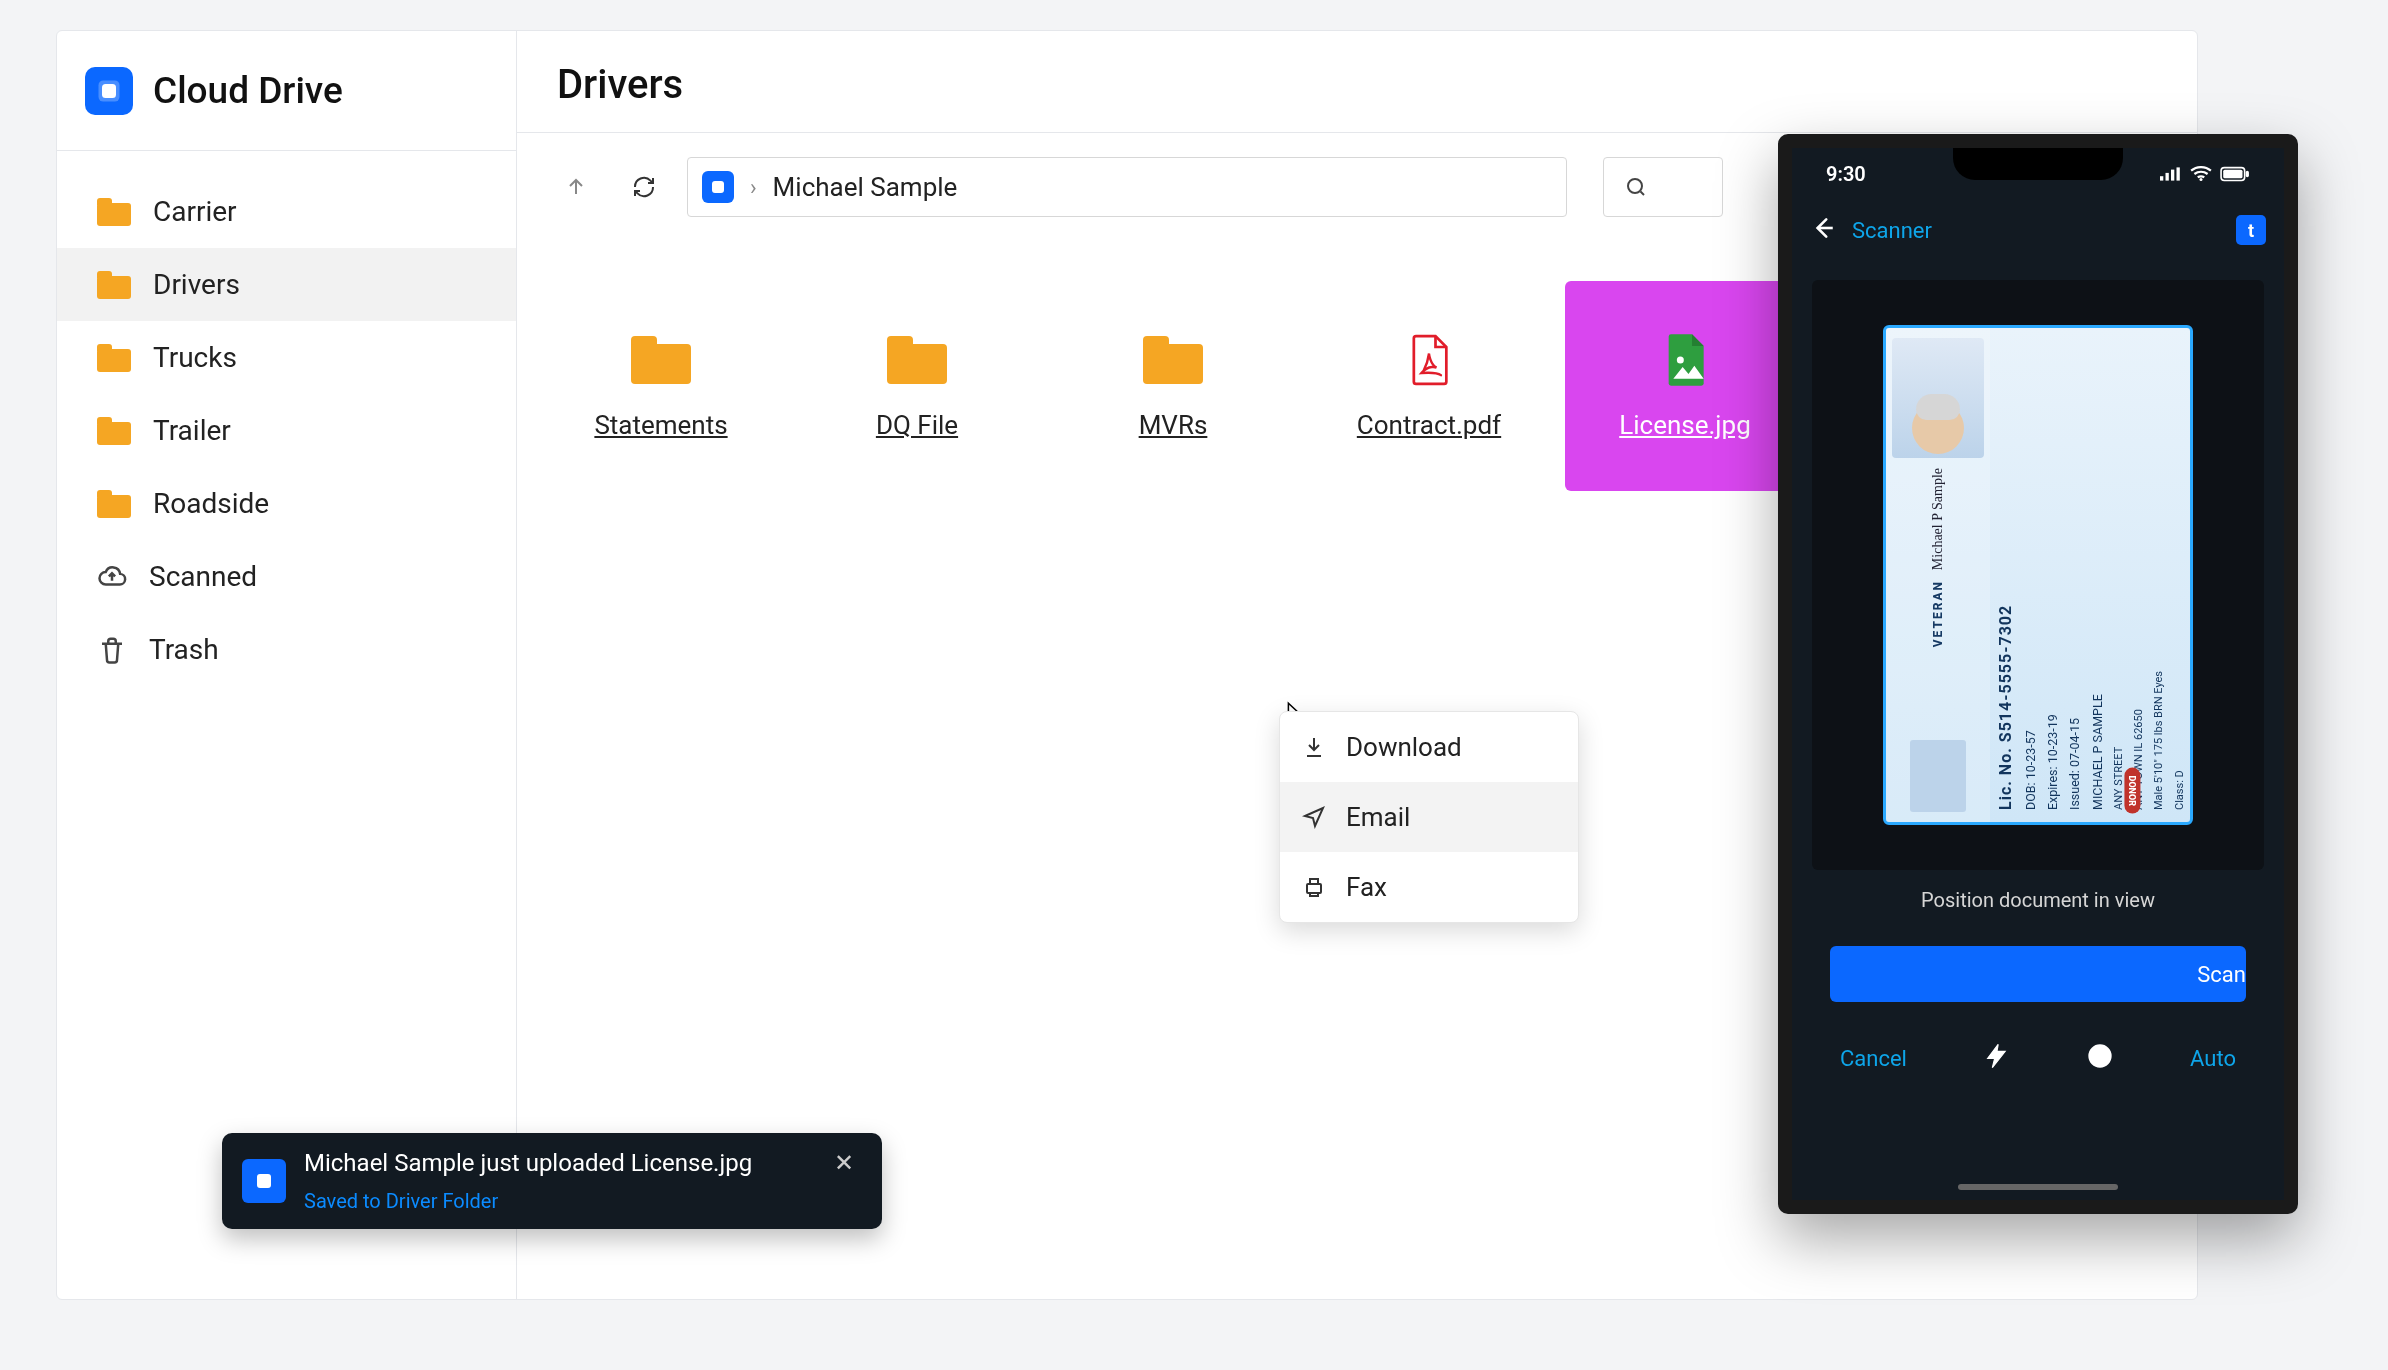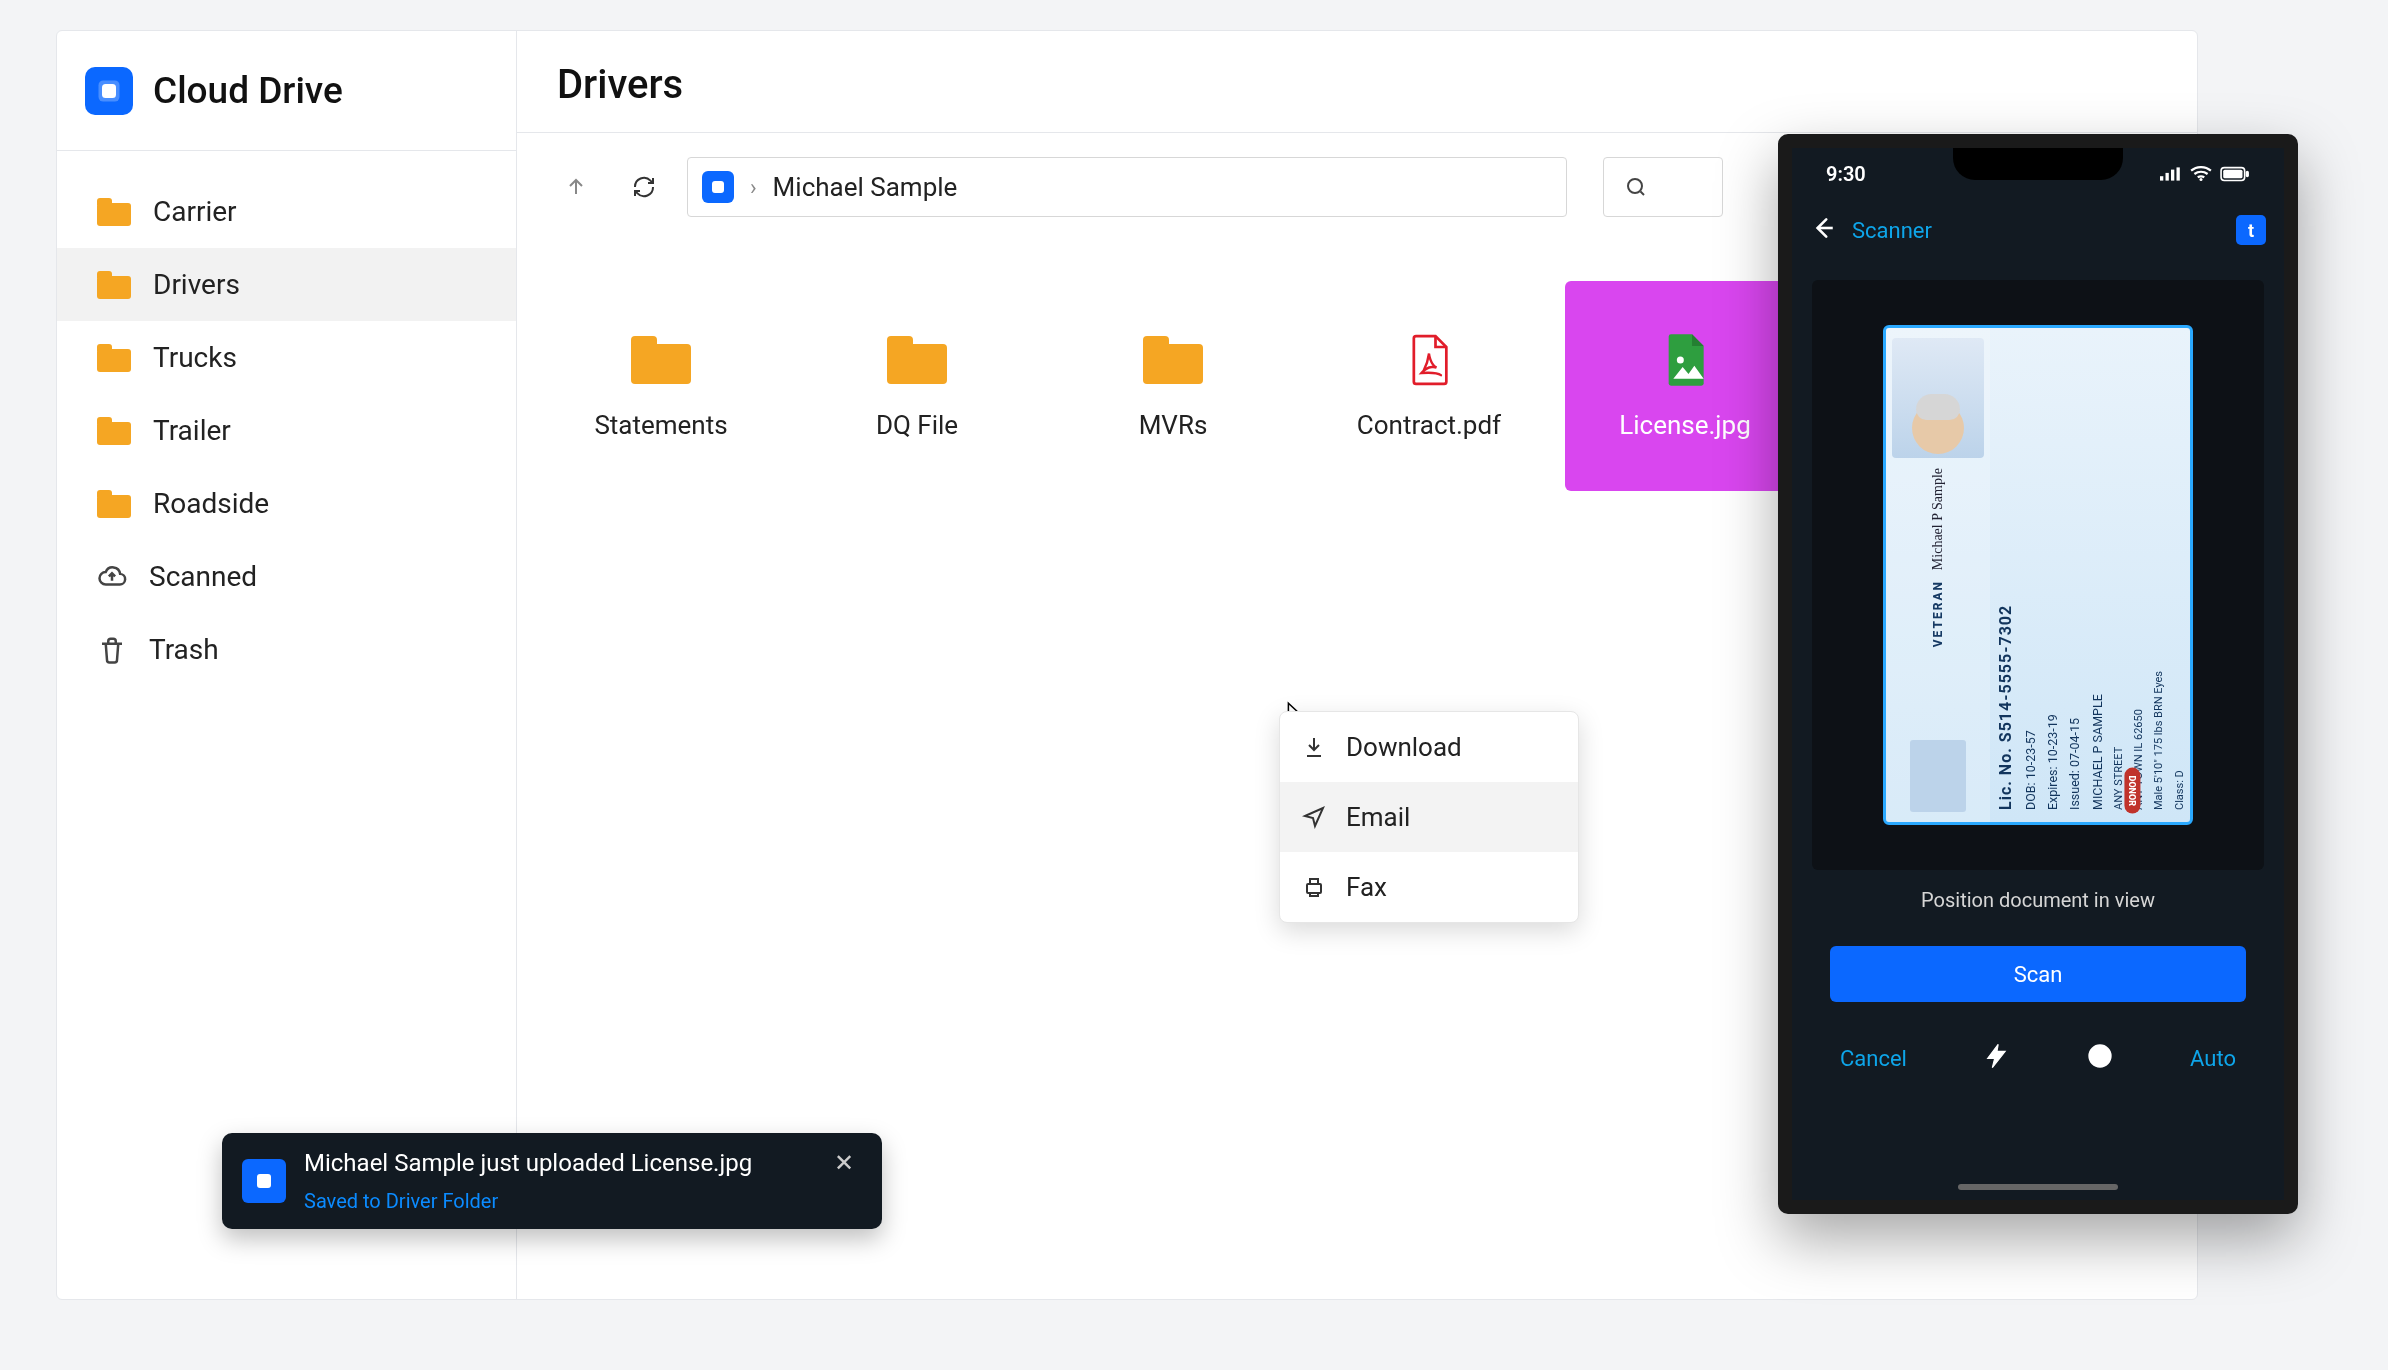--- a/index.html
+++ b/index.html
@@ -34,21 +34,21 @@
   .bc-icon { width:32px; height:32px; border-radius:6px; background:#0b68ff; display:flex; align-items:center; justify-content:center; }
   .bc-icon svg { width:18px; height:18px; fill:#fff; }
   .bc-sep { color:#888; font-size:22px; }
   .bc-label { font-size:26px; color:#222; }
   .search-box { margin-left:18px; width:120px; height:60px; border:1px solid #d7d7d7; border-radius:4px; display:flex; align-items:center; justify-content:flex-start; padding-left:20px; }
   .search-box svg { width:24px; height:24px; stroke:#444; fill:none; stroke-width:2; }
 
   .files-grid { padding:40px 24px; display:flex; flex-wrap:wrap; gap:20px 16px; align-content:flex-start; position:relative; }
   .file-item { width:240px; height:210px; display:flex; flex-direction:column; align-items:center; justify-content:center; gap:22px; border-radius:6px; cursor:pointer; }
   .file-item .f-icon { width:60px; height:56px; display:flex; align-items:center; justify-content:center; }
-  .file-item .f-label { font-size:26px; color:#222; }
+  .file-item .f-label { font-size:26px; color:#222;text-decoration:underline; }
   .file-item.selected { background:#d946ef; }
   .file-item.selected .f-label { color:#fff; }
 
   .ctx-menu {
     position:absolute; left:762px; top:470px; width:300px; background:#fff;
     border:1px solid #e6e6e6; border-radius:8px; box-shadow:0 8px 26px rgba(0,0,0,.15);
     overflow:hidden;
   }
   .ctx-item { display:flex; align-items:center; gap:20px; padding:20px 22px; font-size:26px; color:#222; cursor:pointer; }
   .ctx-item.hov { background:#f3f3f3; }
@@ -114,21 +114,21 @@
   .id-photo-sm { width:56px; height:72px; background:#bcd3ea; border-radius:3px; margin-top:auto; }
   .id-sig { writing-mode:vertical-rl; transform:rotate(180deg); font-family:cursive; font-size:14px; color:#223; }
   .id-vet { writing-mode:vertical-rl; transform:rotate(180deg); font-size:12px; font-weight:800; letter-spacing:2px; color:#163a64; }
   .id-mid { flex:1; padding:12px 6px; writing-mode:vertical-rl; transform:rotate(180deg); font-size:13px; color:#12355d; display:flex; flex-direction:column; gap:6px; line-height:1.3; }
   .id-mid .lic { font-size:16px; font-weight:700; letter-spacing:1px; }
   .id-mid .row { font-size:12.5px; }
   .id-mid .small { font-size:11px; }
   .id-donor { position:absolute; right:66px; bottom:8px; background:#c0332b; color:#fff; font-size:9px; font-weight:800; padding:3px 8px; border-radius:10px; transform:rotate(90deg); transform-origin:right bottom; }
 
   .scan-hint { color:#d6d6d6; font-size:20px; }
-  .scan-btn { margin-top:16px; width:92%; height:56px; background:#0b68ff; color:#fff; border:none; border-radius:6px; font-size:22px; cursor:pointer; }
+  .scan-btn { margin-top:16px; width:92%; height:56px; background:#0b68ff; color:#fff; border:none; border-radius:6px; font-size:22px; cursor:pointer;text-align:right; }
   .ph-bottom { display:flex; align-items:center; justify-content:space-between; padding:22px 28px 30px; color:#0ea5e9; font-size:22px; }
   .ph-bottom svg { width:28px; height:28px; stroke:#fff; fill:#fff; }
   .phone-homebar { position:absolute; left:50%; transform:translateX(-50%); bottom:10px; width:160px; height:6px; border-radius:4px; background:#666; }
 
   
   .folder-shape { width:60px; height:48px; position:relative; }
   .folder-shape::before { content:""; position:absolute; left:0; top:0; width:26px; height:12px; background:var(--fc,#f5a623); border-radius:4px 4px 0 0; }
   .folder-shape::after { content:""; position:absolute; left:0; top:8px; right:0; bottom:0; background:var(--fc,#f5a623); border-radius:4px; }
   .folder-sm { width:34px; height:28px; position:relative; }
   .folder-sm::before { content:""; position:absolute; left:0; top:0; width:15px; height:7px; background:#f5a623; border-radius:3px 3px 0 0; }

